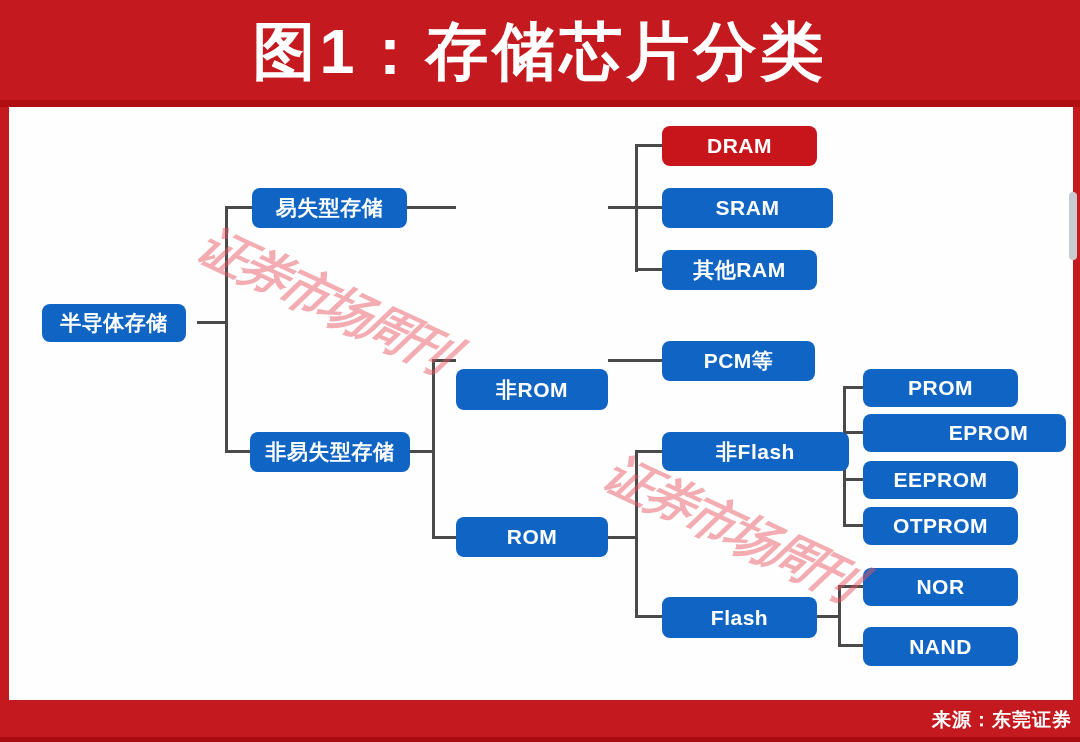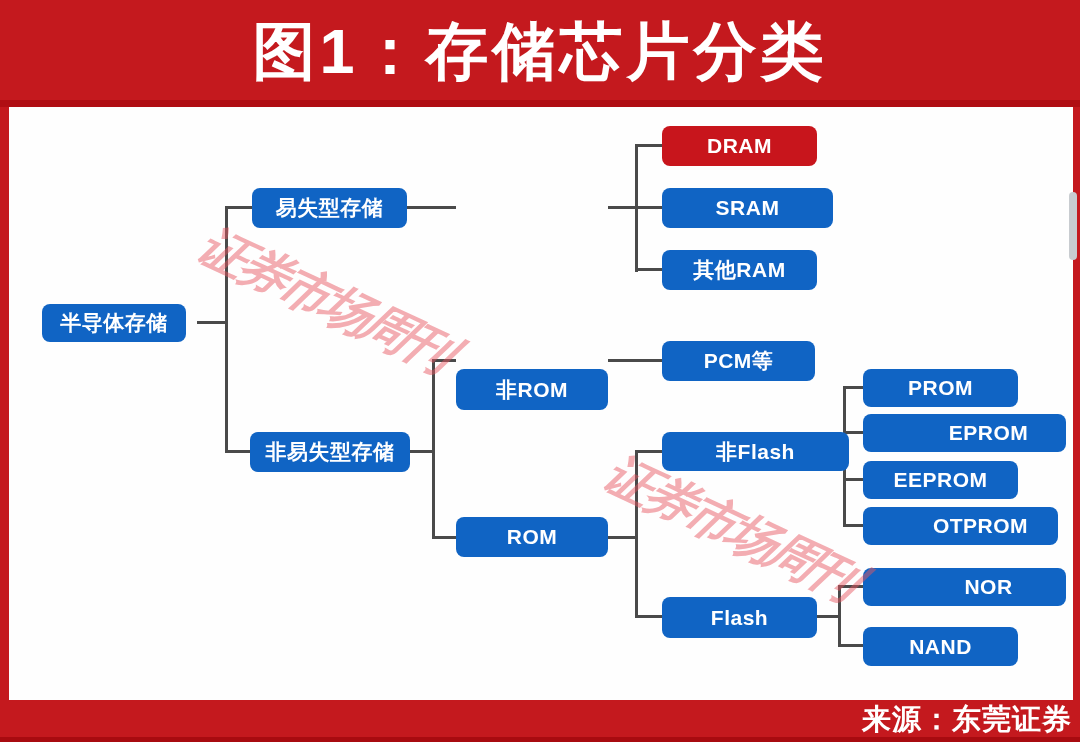--- a/index.html
+++ b/index.html
@@ -12,21 +12,21 @@
   .divider   { position:absolute; left:0; top:100px; width:1080px; height:7px; background:#B00E13; }
   .panel     { position:absolute; left:9px; top:107px; width:1064px; height:593px; background:#FEFEFE; }
   .bottom-edge { position:absolute; left:0; top:737px; width:1080px; height:5px; background:#A80B10; }
   .title {
     position:absolute; left:0; top:0; width:1080px; height:100px;
     line-height:102px; text-align:center;
     color:#FFFFFF; font-size:63px; font-weight:900; letter-spacing:4px;
   }
   .source {
     position:absolute; right:8px; top:701px; height:37px; line-height:37px;
-    color:#FFFFFF; font-size:29px; font-weight:bold; letter-spacing:1px;
+    color:#FFFFFF; font-size:19px; font-weight:bold; letter-spacing:1px;
   }
   
   .node {
     position:absolute; display:flex; align-items:center; justify-content:center;
     background:#1064C4; color:#FFFFFF; font-weight:bold; font-size:21px;
     border-radius:8px; letter-spacing:0.5px;
   }
   .node.red { background:#C8151C; }
   .n-root      { left:42px;  top:304px; width:144px; height:38px; }
   .n-volatile  { left:252px; top:188px; width:155px; height:40px;text-align:center; }
@@ -36,22 +36,22 @@
   .n-rom       { left:456px; top:517px; width:152px; height:40px; }
   .n-dram      { left:662px; top:126px; width:155px; height:40px; }
   .n-sram      { left:662px; top:188px; width:171px; height:40px; }
   .n-otherram  { left:662px; top:250px; width:155px; height:40px; }
   .n-pcm       { left:662px; top:341px; width:153px; height:40px; }
   .n-nonflash  { left:662px; top:432px; width:187px; height:39px; }
   .n-flash     { left:662px; top:597px; width:155px; height:41px; }
   .n-prom      { left:863px; top:369px; width:155px; height:38px; }
   .n-eprom     { left:863px; top:414px; width:155px; height:38px;padding-left:48px; }
   .n-eeprom    { left:863px; top:461px; width:155px; height:38px; }
-  .n-otprom    { left:863px; top:507px; width:155px; height:38px;padding-left:40px; }
-  .n-nor       { left:863px; top:568px; width:155px; height:38px;padding-left:48px; }
+  .n-otprom    { left:863px; top:507px; width:155px; height:38px; }
+  .n-nor       { left:863px; top:568px; width:155px; height:38px; }
   .n-nand      { left:863px; top:627px; width:155px; height:39px; }
   
   .ln { position:absolute; background:#4A4A4A; }
   
   .wm {
     position:absolute; white-space:nowrap; pointer-events:none;
     color:#E85660; opacity:0.48;
     font-size:50px; font-weight:bold; font-style:italic; letter-spacing:-5px;
     transform:rotate(25deg) skewX(-8deg); transform-origin:0 0;
     font-family:"Liberation Serif","DejaVu Serif",serif;

